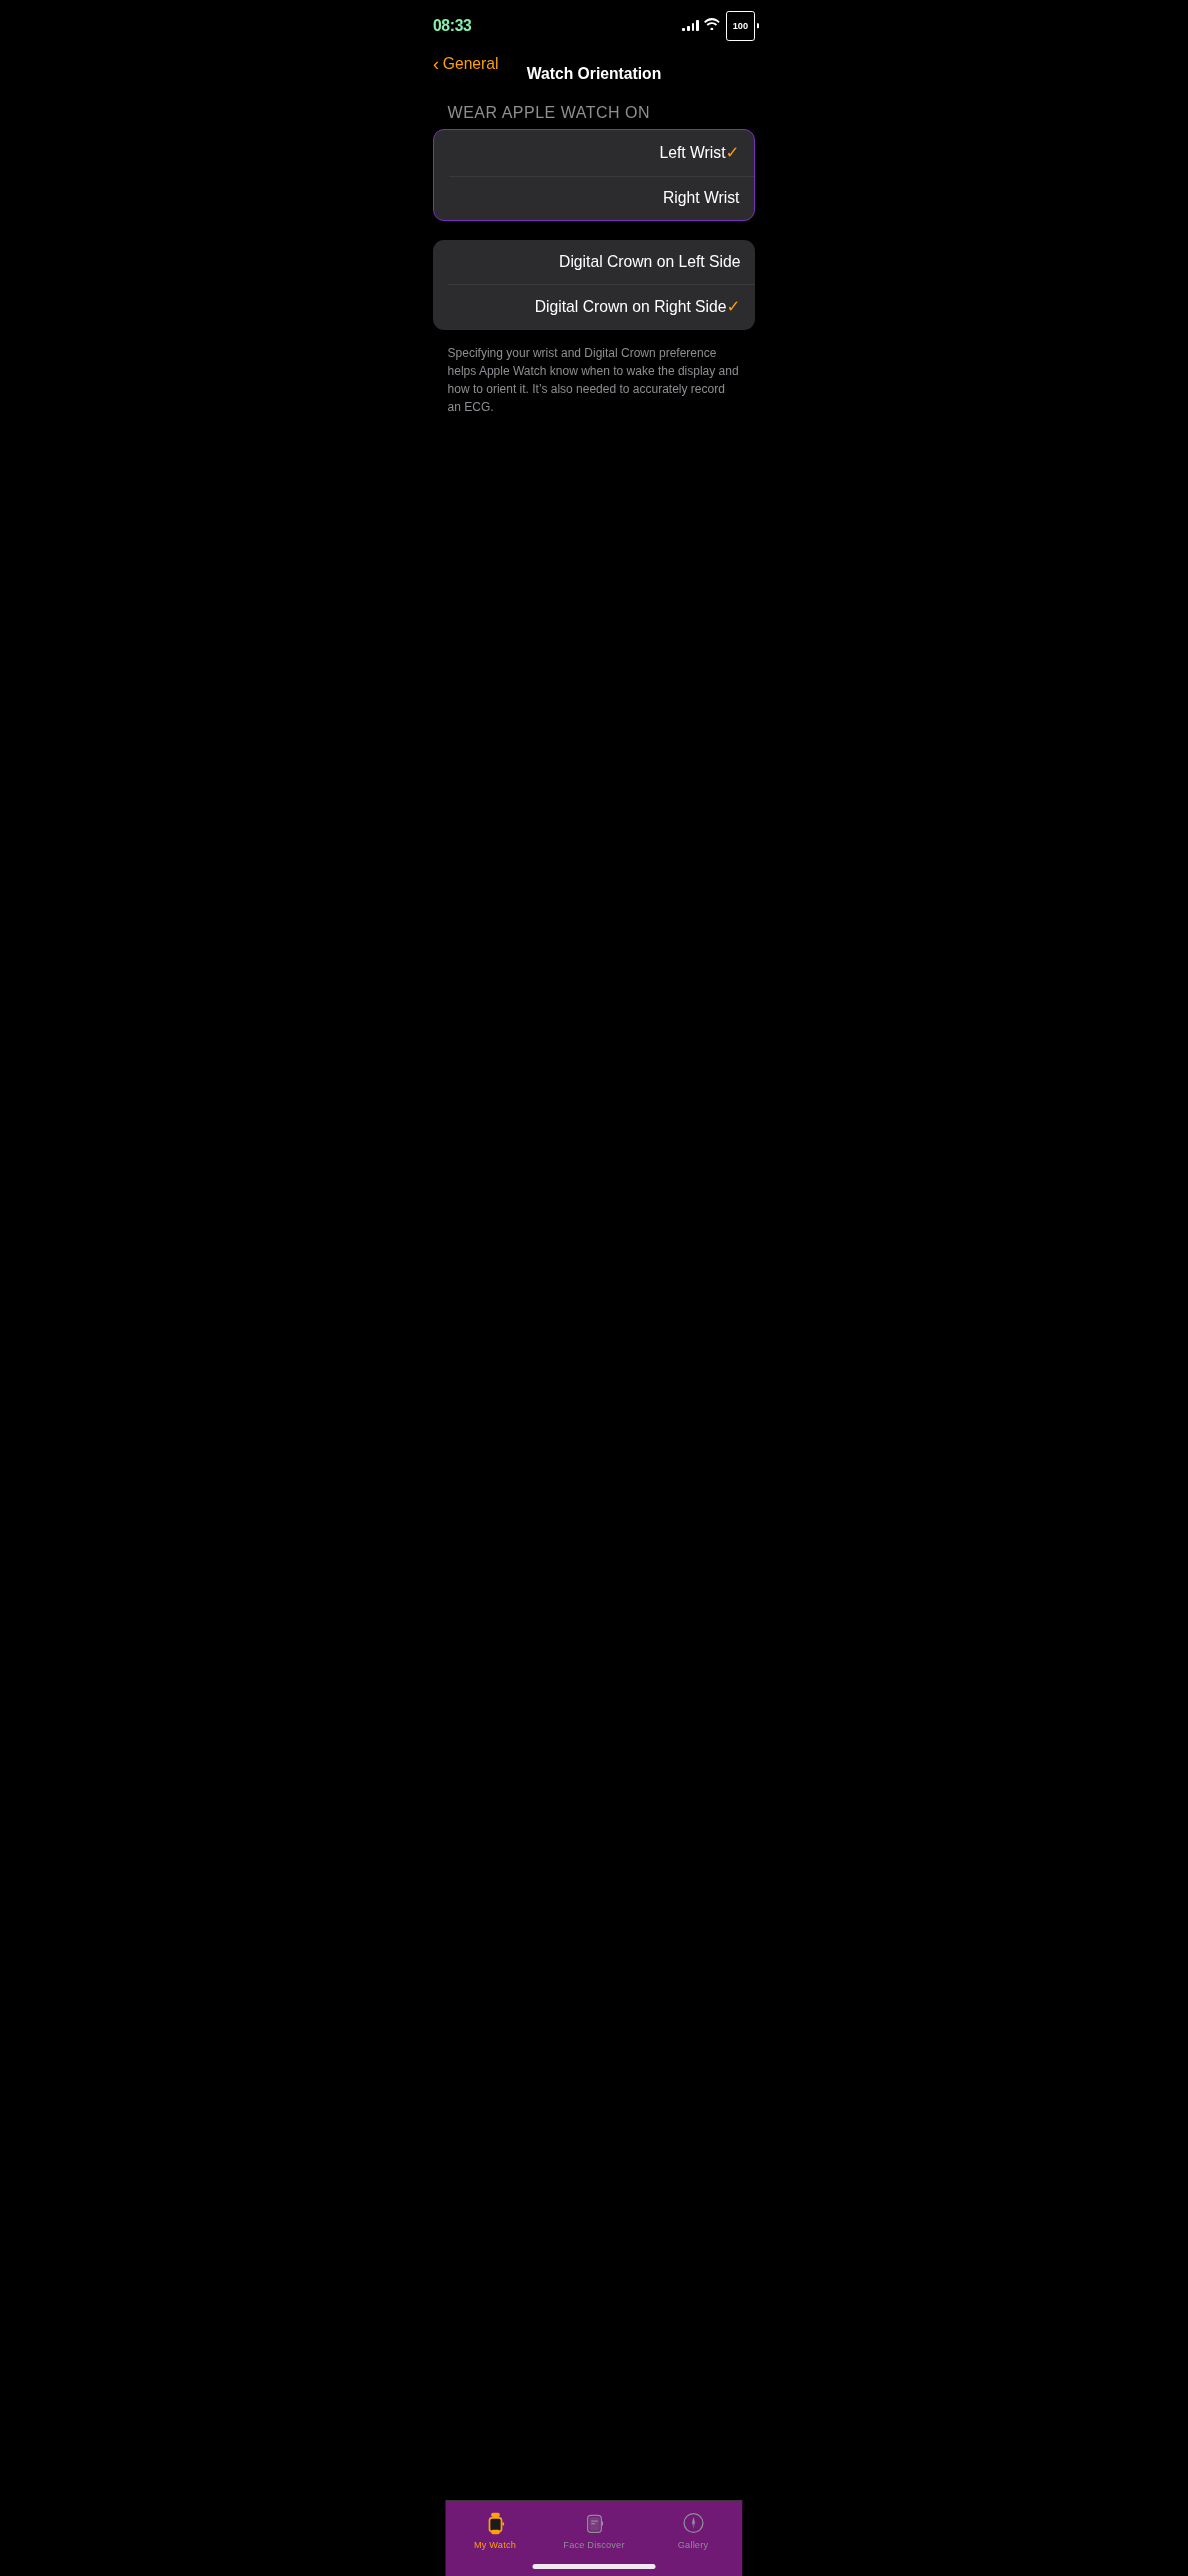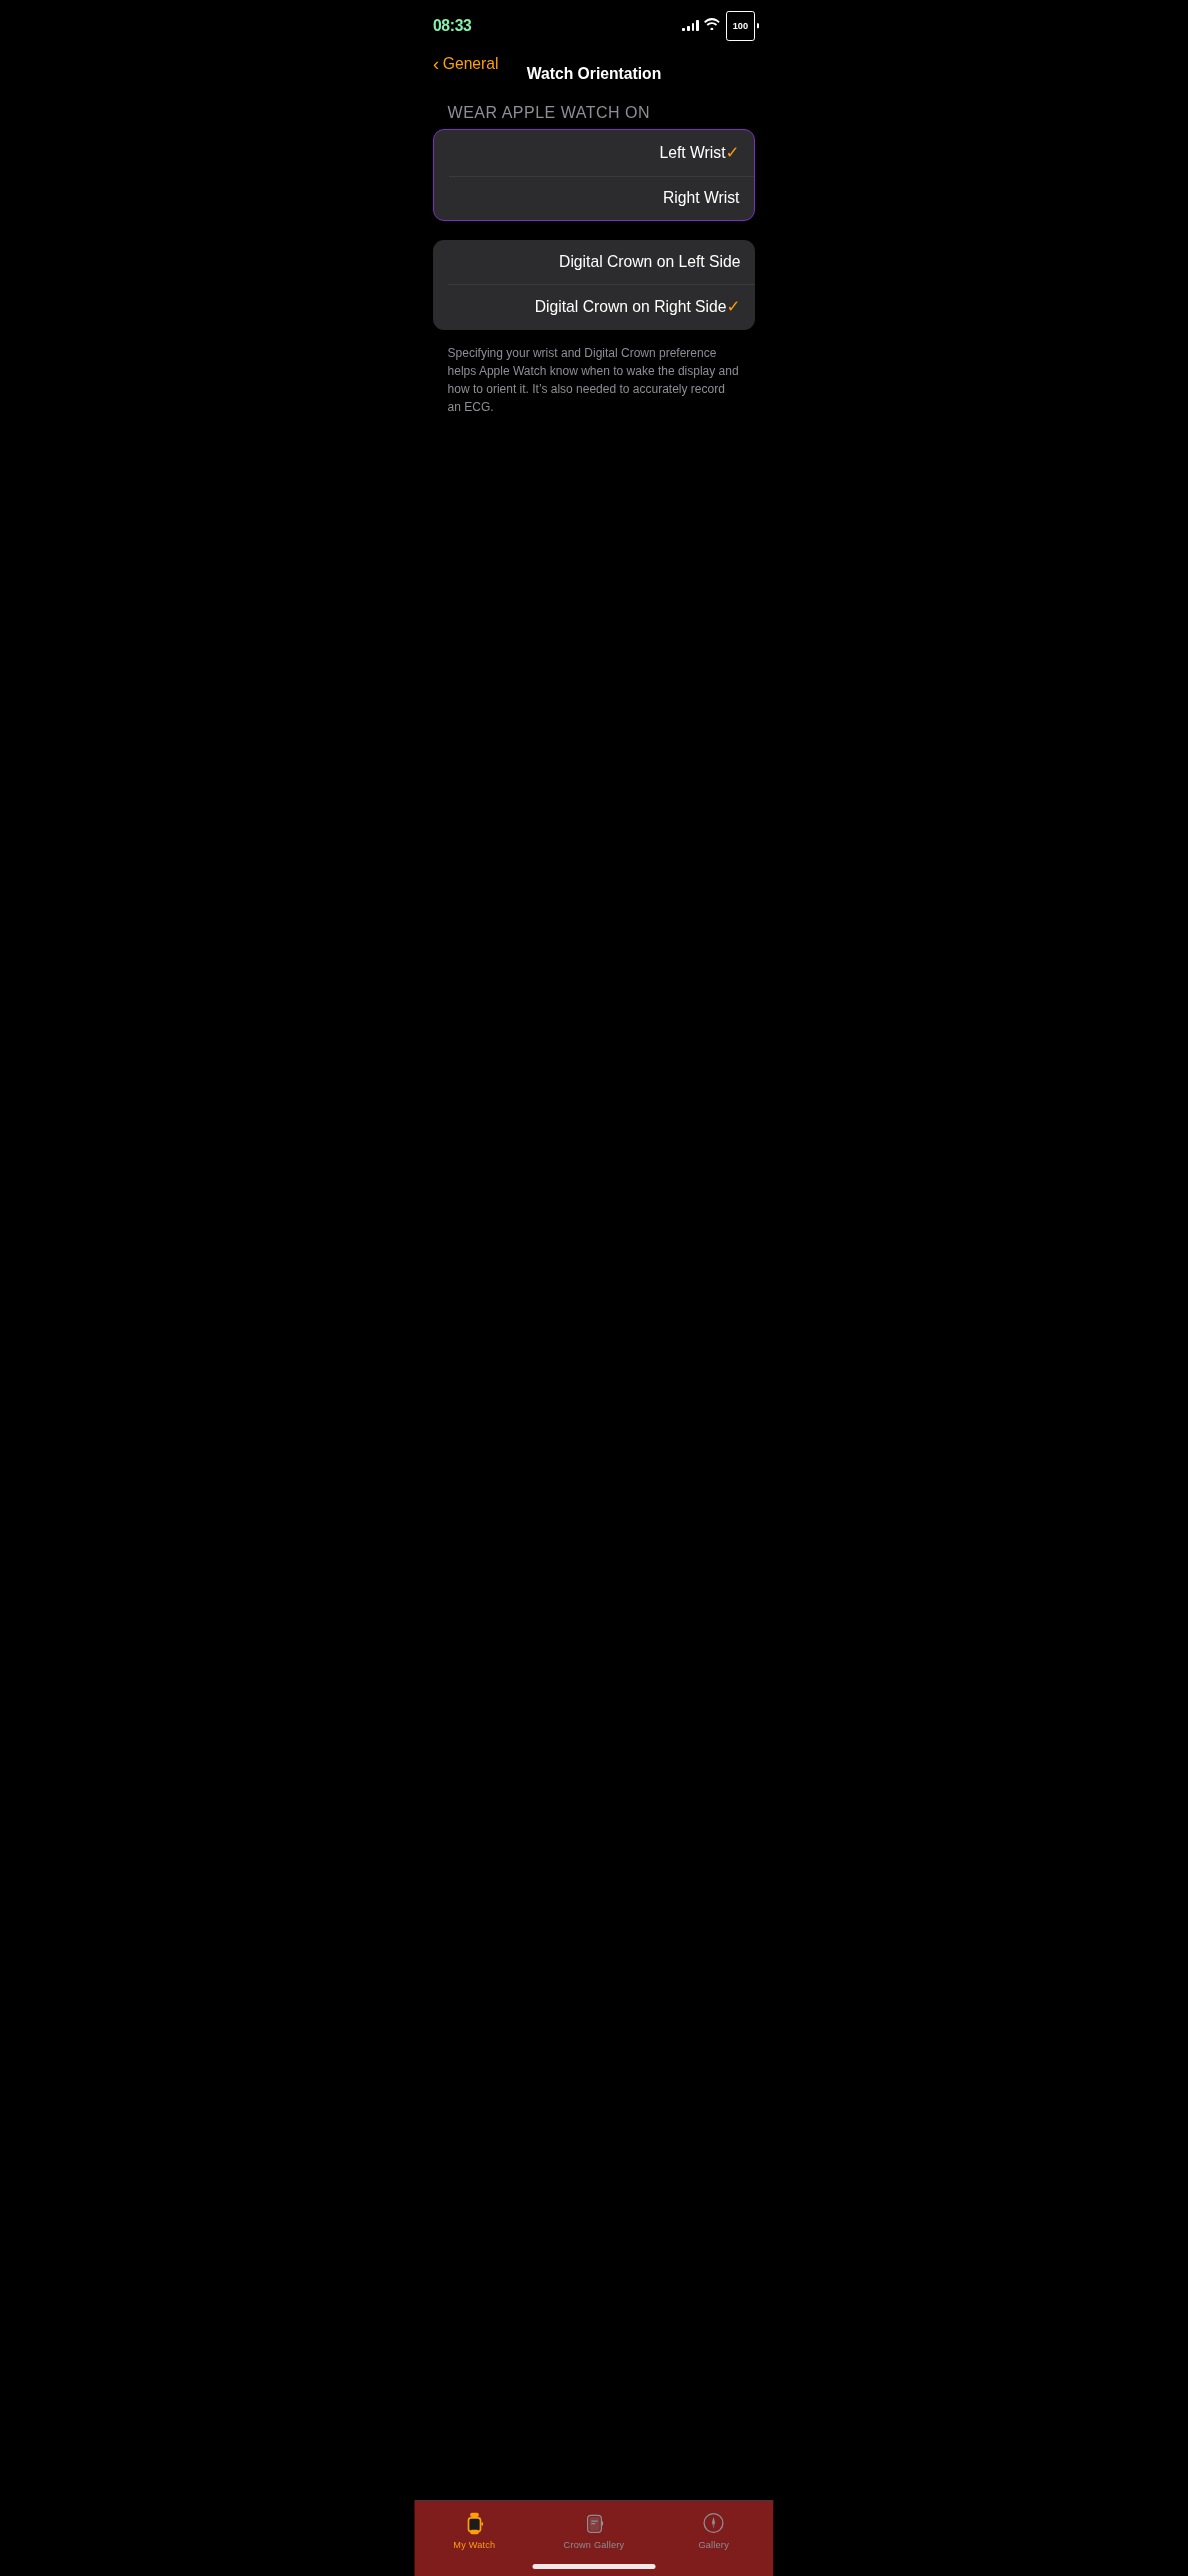--- a/index.html
+++ b/index.html
@@ -199,22 +199,22 @@
       line-height: 1.5;
       padding: 3.7px 14.7px 0 14.7px;
     }
 
     
     .tab-bar {
       position: fixed;
       bottom: 0;
       left: 50%;
       transform: translateX(-50%);
-      width: 359px;
-      background: #7f1d1d;
+      width: 297px;
+      background: #701a75;
       border-top: 0.5px solid #3A3A3C;
       display: flex;
       align-items: flex-start;
       justify-content: space-around;
       padding: 9.2px 0 26px 0;
     }
 
     .tab-item {
       display: flex;
       flex-direction: column;
@@ -365,21 +365,21 @@
         <rect x="6" y="5" width="16" height="20" rx="4" stroke="#8E8E93" stroke-width="1.5" fill="none"></rect>
 
         <rect x="8" y="7" width="12" height="16" rx="2" fill="#8E8E93" opacity="0.3"></rect>
 
         <rect x="10" y="11" width="8" height="1.5" rx="0.75" fill="#8E8E93"></rect>
         <rect x="10" y="14" width="5" height="1.5" rx="0.75" fill="#8E8E93"></rect>
 
         <rect x="22" y="12" width="2" height="5" rx="1" fill="#8E8E93"></rect>
       </svg>
     </div>
-    <span class="tab-label">Crown Gallery</span>
+    <span class="tab-label">Face Discover</span>
   </div>
 
   <div class="tab-item tab-inactive">
     <div class="tab-icon">
       <svg class="discover-icon-svg" viewBox="0 0 28 28" fill="none" xmlns="http://www.w3.org/2000/svg">
 
         <circle cx="14" cy="14" r="11" stroke="#8E8E93" stroke-width="1.5" fill="none"></circle>
 
         <polygon points="14,7 16,14 14,13 12,14" fill="#8E8E93"></polygon>
         <polygon points="14,21 16,14 14,15 12,14" fill="#8E8E93" opacity="0.5"></polygon>

